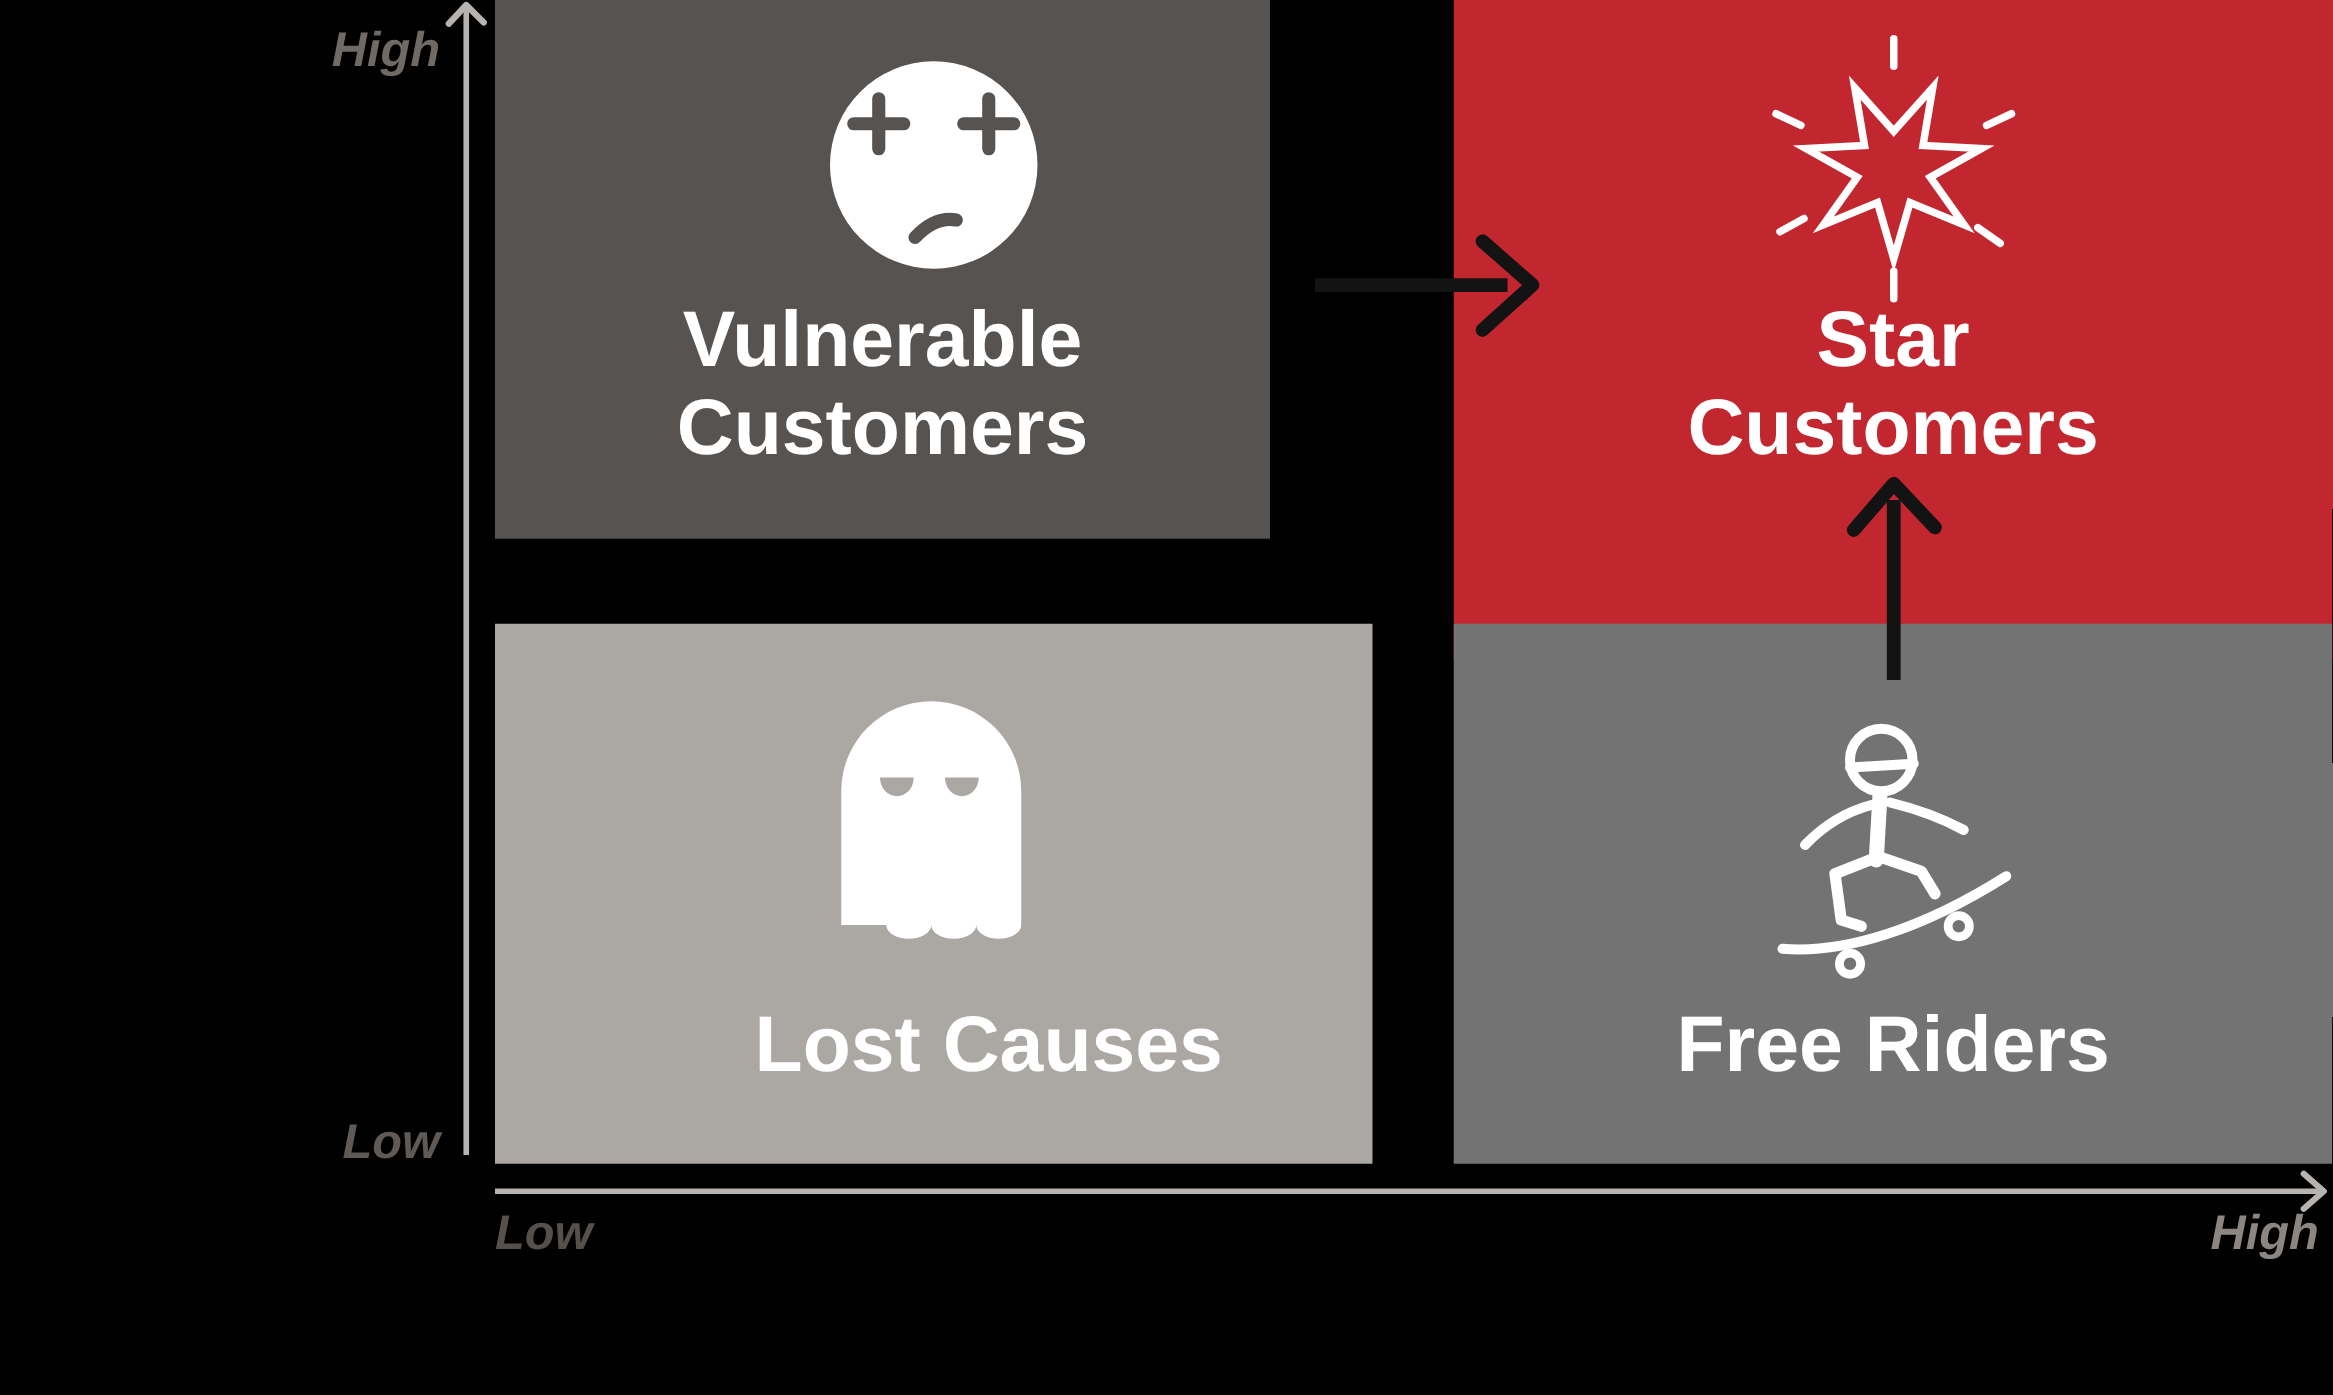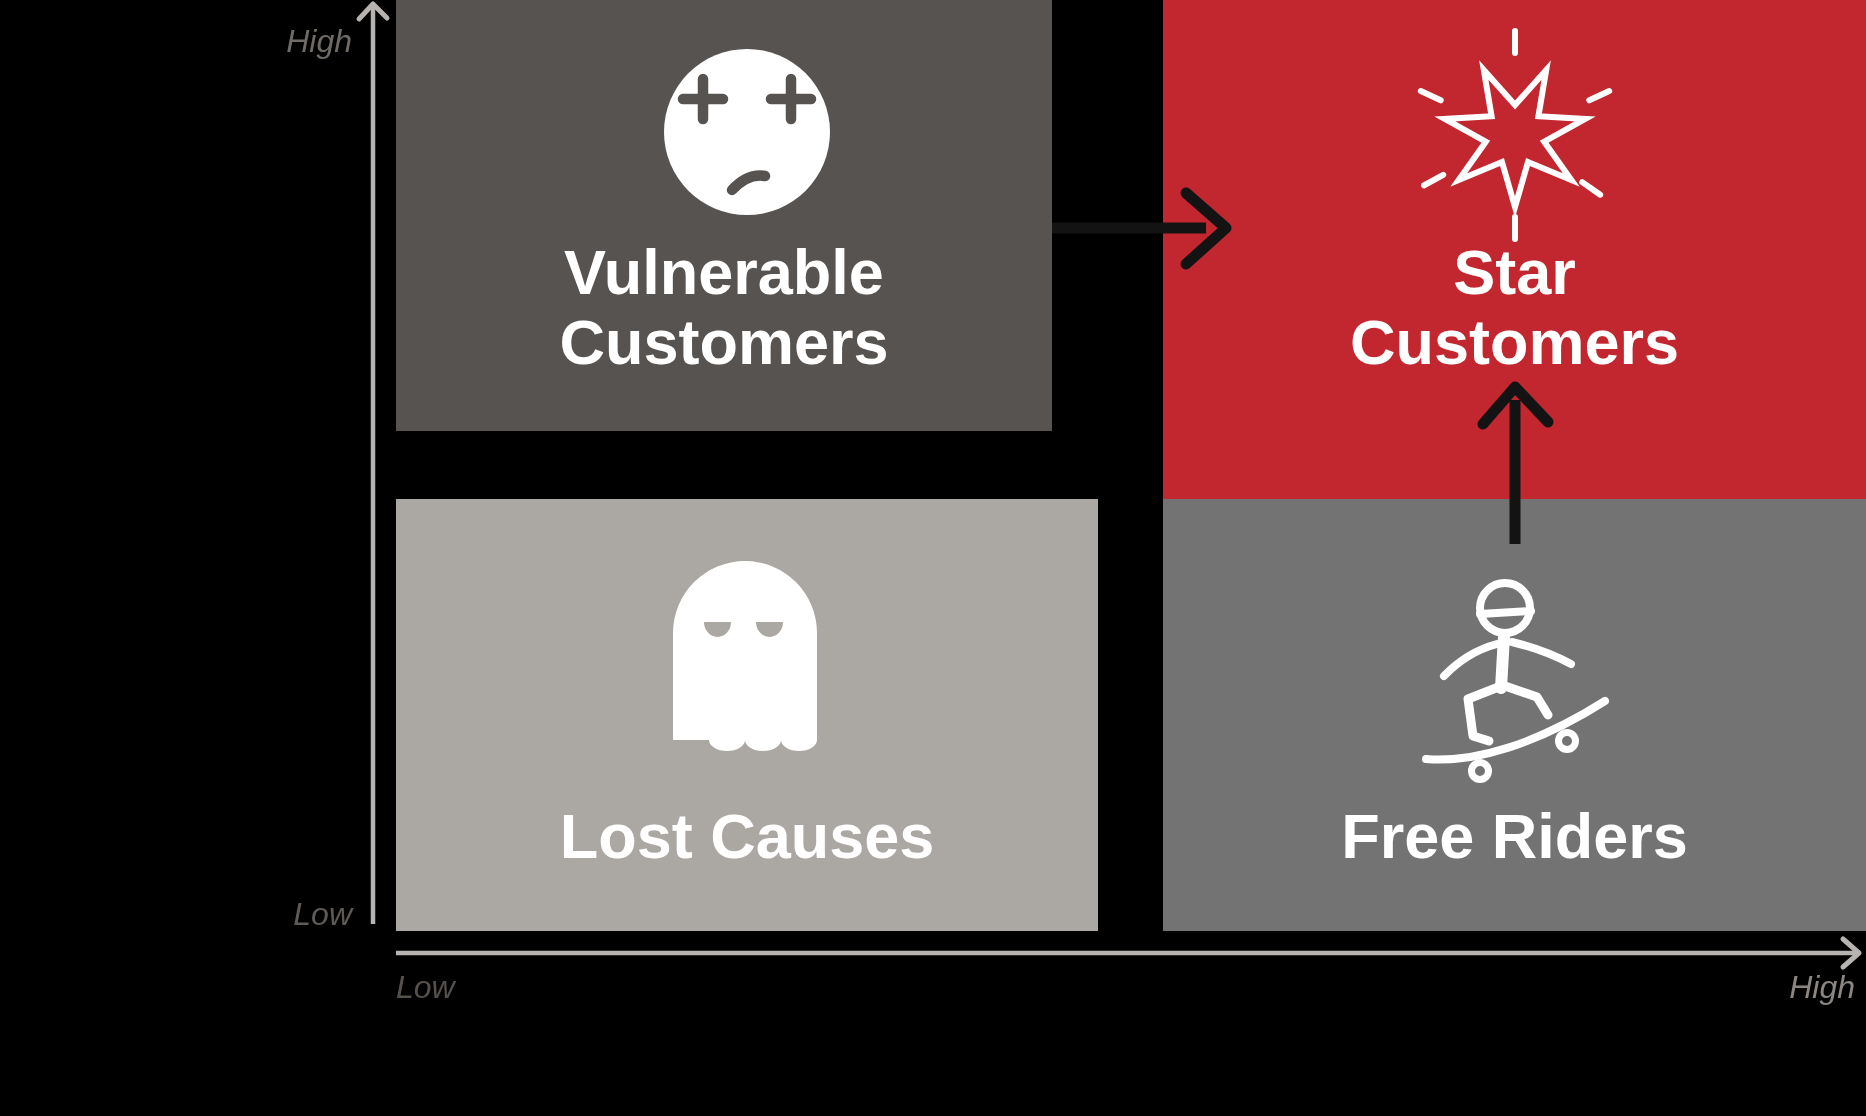--- a/index.html
+++ b/index.html
@@ -3,29 +3,29 @@
 <meta charset="utf-8">
 <style>
   html,body{margin:0;padding:0;background:#000;}
   .canvas{position:relative;width:1866px;height:1116px;background:#000;overflow:hidden;
           font-family:"Liberation Sans",sans-serif;}
   .quad{position:absolute;}
   .quad-title{position:absolute;left:0;width:100%;text-align:center;color:#fff;
               font-weight:bold;font-size:63px;line-height:70px;letter-spacing:0;}
   .quad-title span{display:block;}
   .icon-svg{position:absolute;overflow:visible;}
-  .axis-label{position:absolute;font-style:italic;font-weight:normal;font-size:32px;line-height:34px;}
+  .axis-label{position:absolute;font-style:italic;font-weight:bold;font-size:39px;line-height:34px;}
   .overlay{position:absolute;left:0;top:0;width:1866px;height:1116px;}
 </style>
 </head>
 <body>
 
 <div class="canvas">
 
-  <div class="quad" style="left: 396px; top: 0px; width: 620px; height: 431px; background-color: rgb(86, 83, 80); padding-left: 36px;">
+  <div class="quad" style="left: 396px; top: 0px; width: 620px; height: 431px; background-color: rgb(86, 83, 80);">
     <svg class="icon-svg" style="left:251px;top:32px;" width="200" height="200" viewBox="-100 -100 200 200">
       <circle cx="0" cy="0" r="83" fill="#FFFFFF"></circle>
       <g fill="none" stroke-width="10.5" stroke-linecap="round" stroke="#565350">
         <line x1="-64" y1="-33" x2="-24" y2="-33"></line>
         <line x1="-44" y1="-53" x2="-44" y2="-13"></line>
         <line x1="24" y1="-33" x2="64" y2="-33"></line>
         <line x1="44" y1="-53" x2="44" y2="-13"></line>
         <path d="M -15,58 Q 1,41 18,44"></path>
       </g>
     </svg>
@@ -59,21 +59,21 @@
 
   <div class="quad" style="left: 396px; top: 499px; width: 702px; height: 432px; background-color: rgb(171, 167, 163);">
     <svg class="icon-svg" style="left:269px;top:56px;" width="160" height="200" viewBox="-80 -100 160 200">
       <path d="M -72,85 L -72,-22 A 72 72 0 0 1 72,-22 L 72,85
                A 18 11 0 0 1 36,85 A 18 11 0 0 1 0,85 A 18 11 0 0 1 -36,85 Z" fill="#FFFFFF"></path>
       <g fill="#ABA7A3">
         <path d="M -41,-33 L -14,-33 A 13.5 15 0 0 1 -41,-33 Z"></path>
         <path d="M 11,-33 L 38,-33 A 13.5 15 0 0 1 11,-33 Z"></path>
       </g>
     </svg>
-    <div class="quad-title" style="top:302px;">
+    <div class="quad-title" style="top:302px;margin-left:44px;">
       <span>Lost Causes</span>
     </div>
   </div>
 
   <div class="quad" style="left: 1163px; top: 499px; width: 703px; height: 432px; background-color: #737373;">
     <svg class="icon-svg" style="left:262px;top:73px;" width="193" height="220" viewBox="0 0 193 220">
       <g fill="none" stroke-width="8" stroke-linecap="round" stroke-linejoin="round" stroke="#FFFFFF">
         <circle cx="80" cy="36" r="25"></circle>
         <line x1="55" y1="42" x2="106" y2="39"></line>
         <line x1="79" y1="64" x2="76" y2="116" stroke-width="12"></line>

